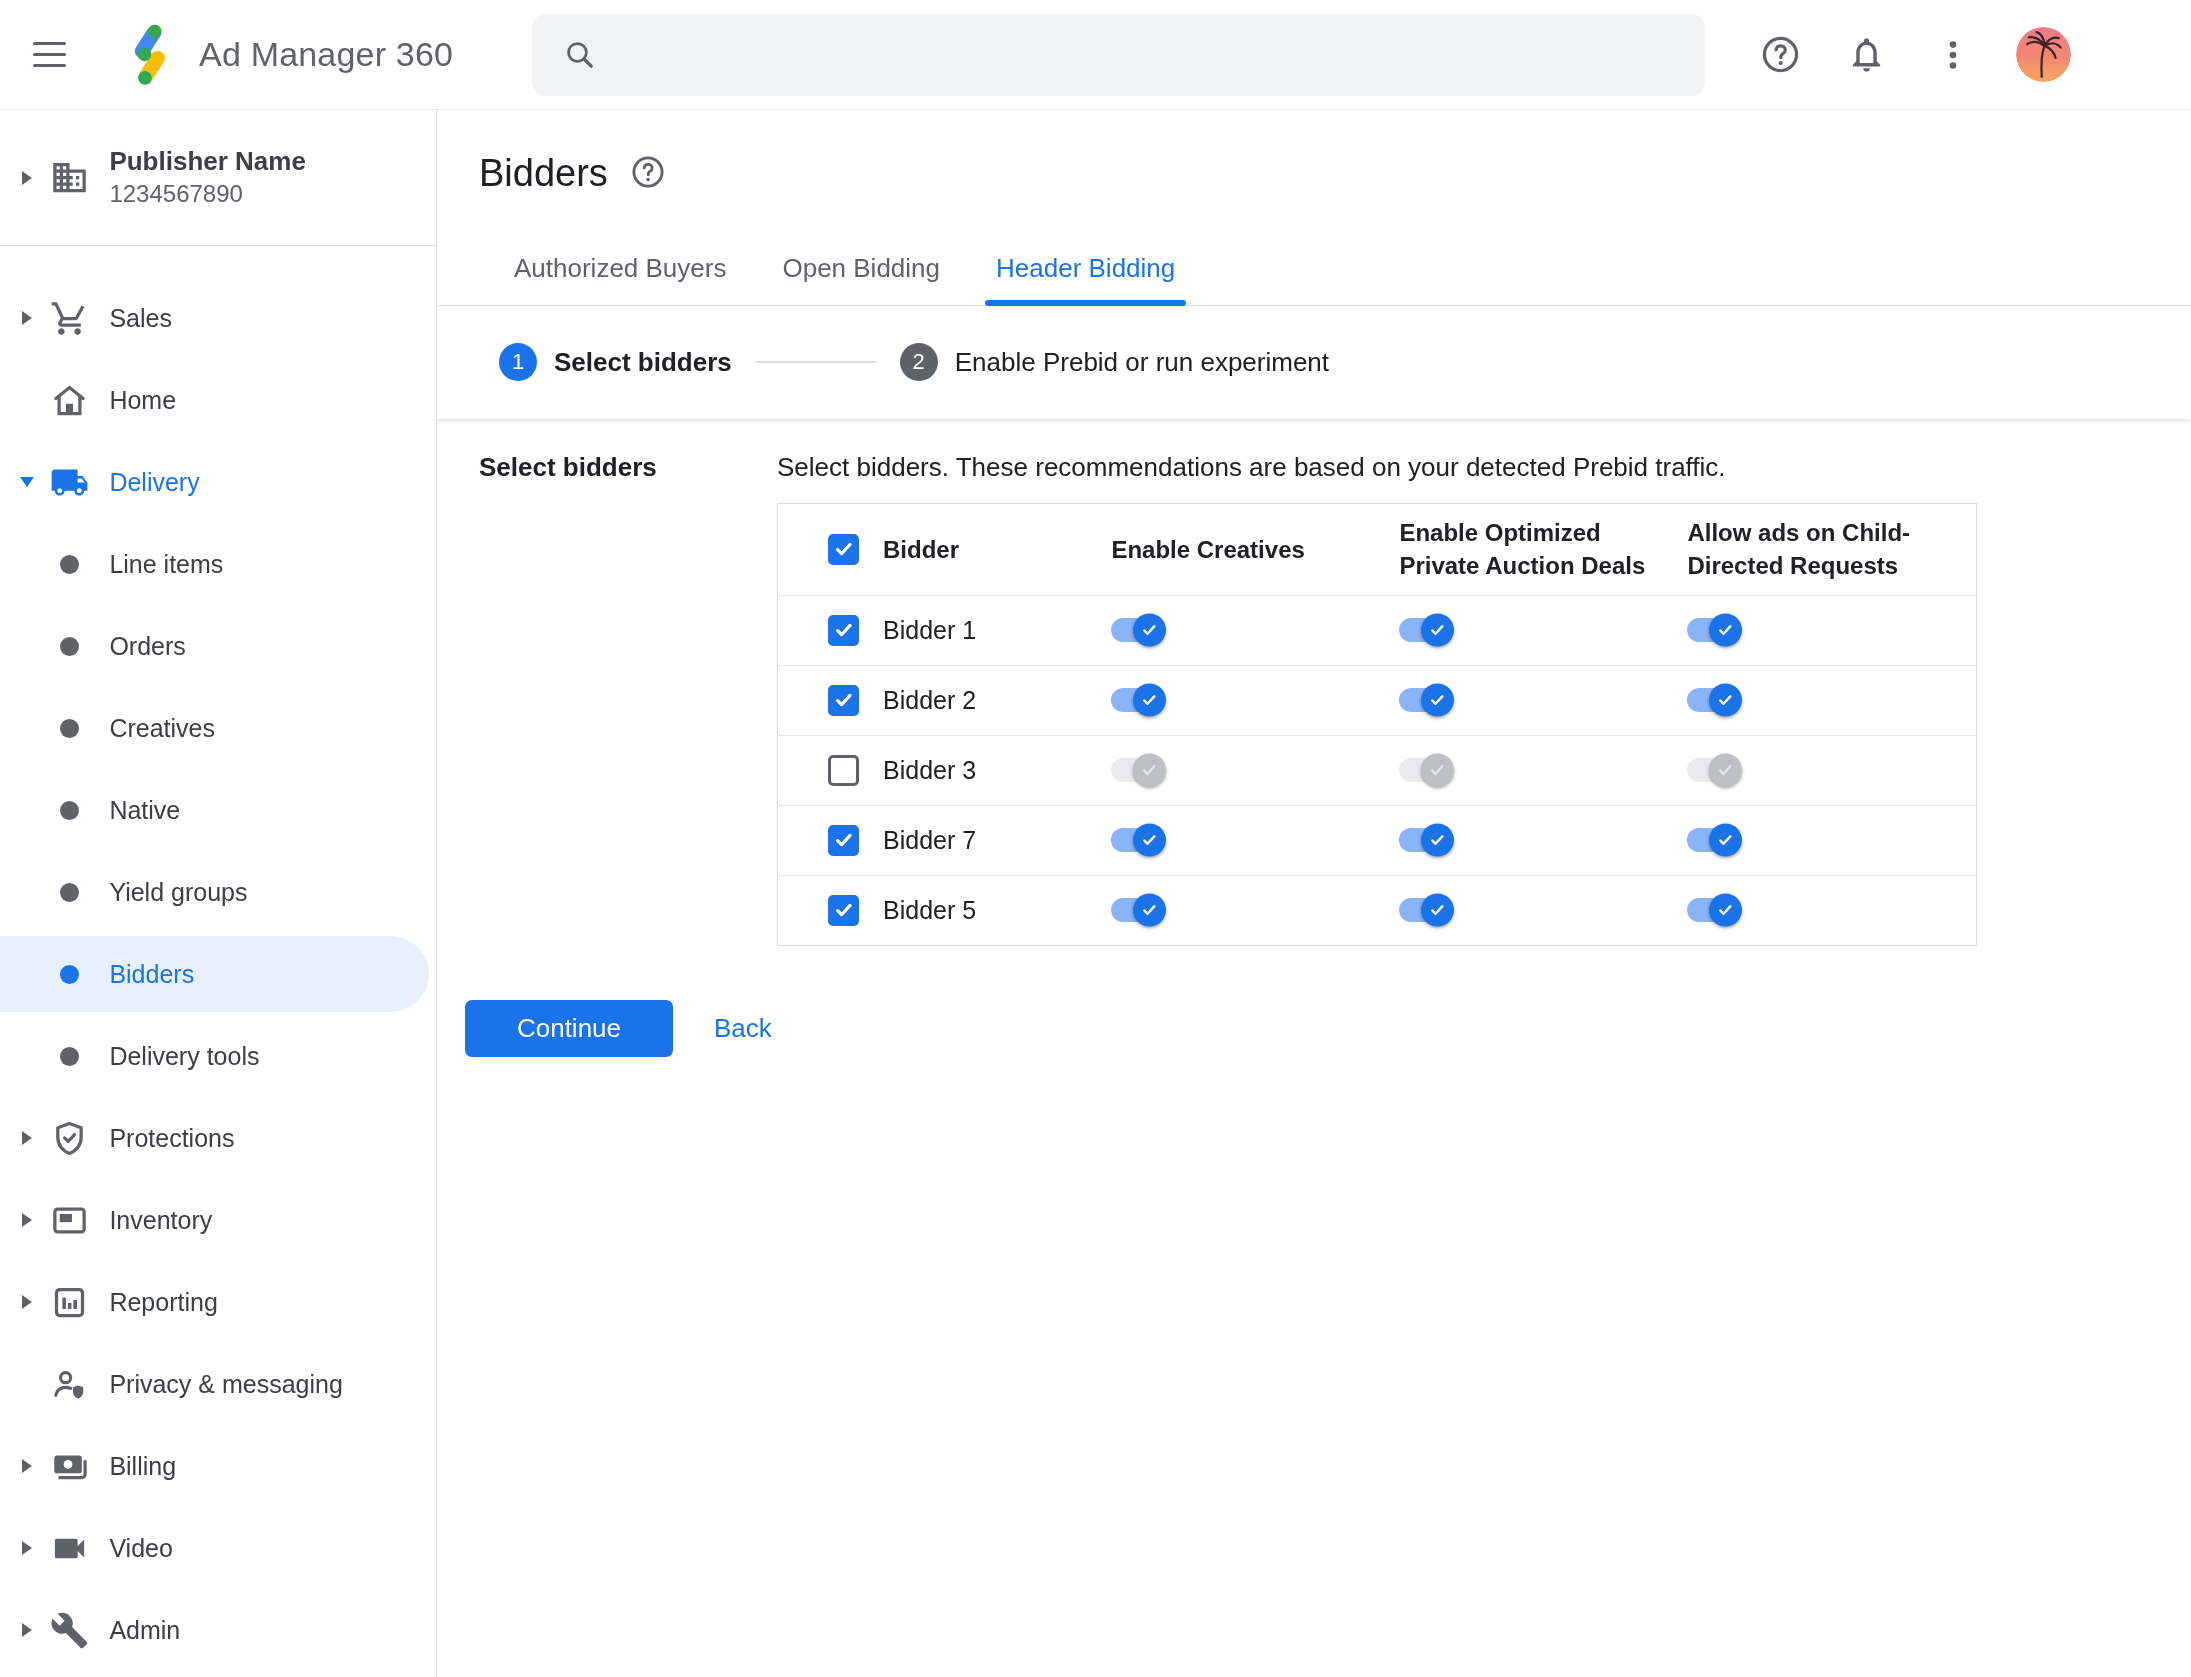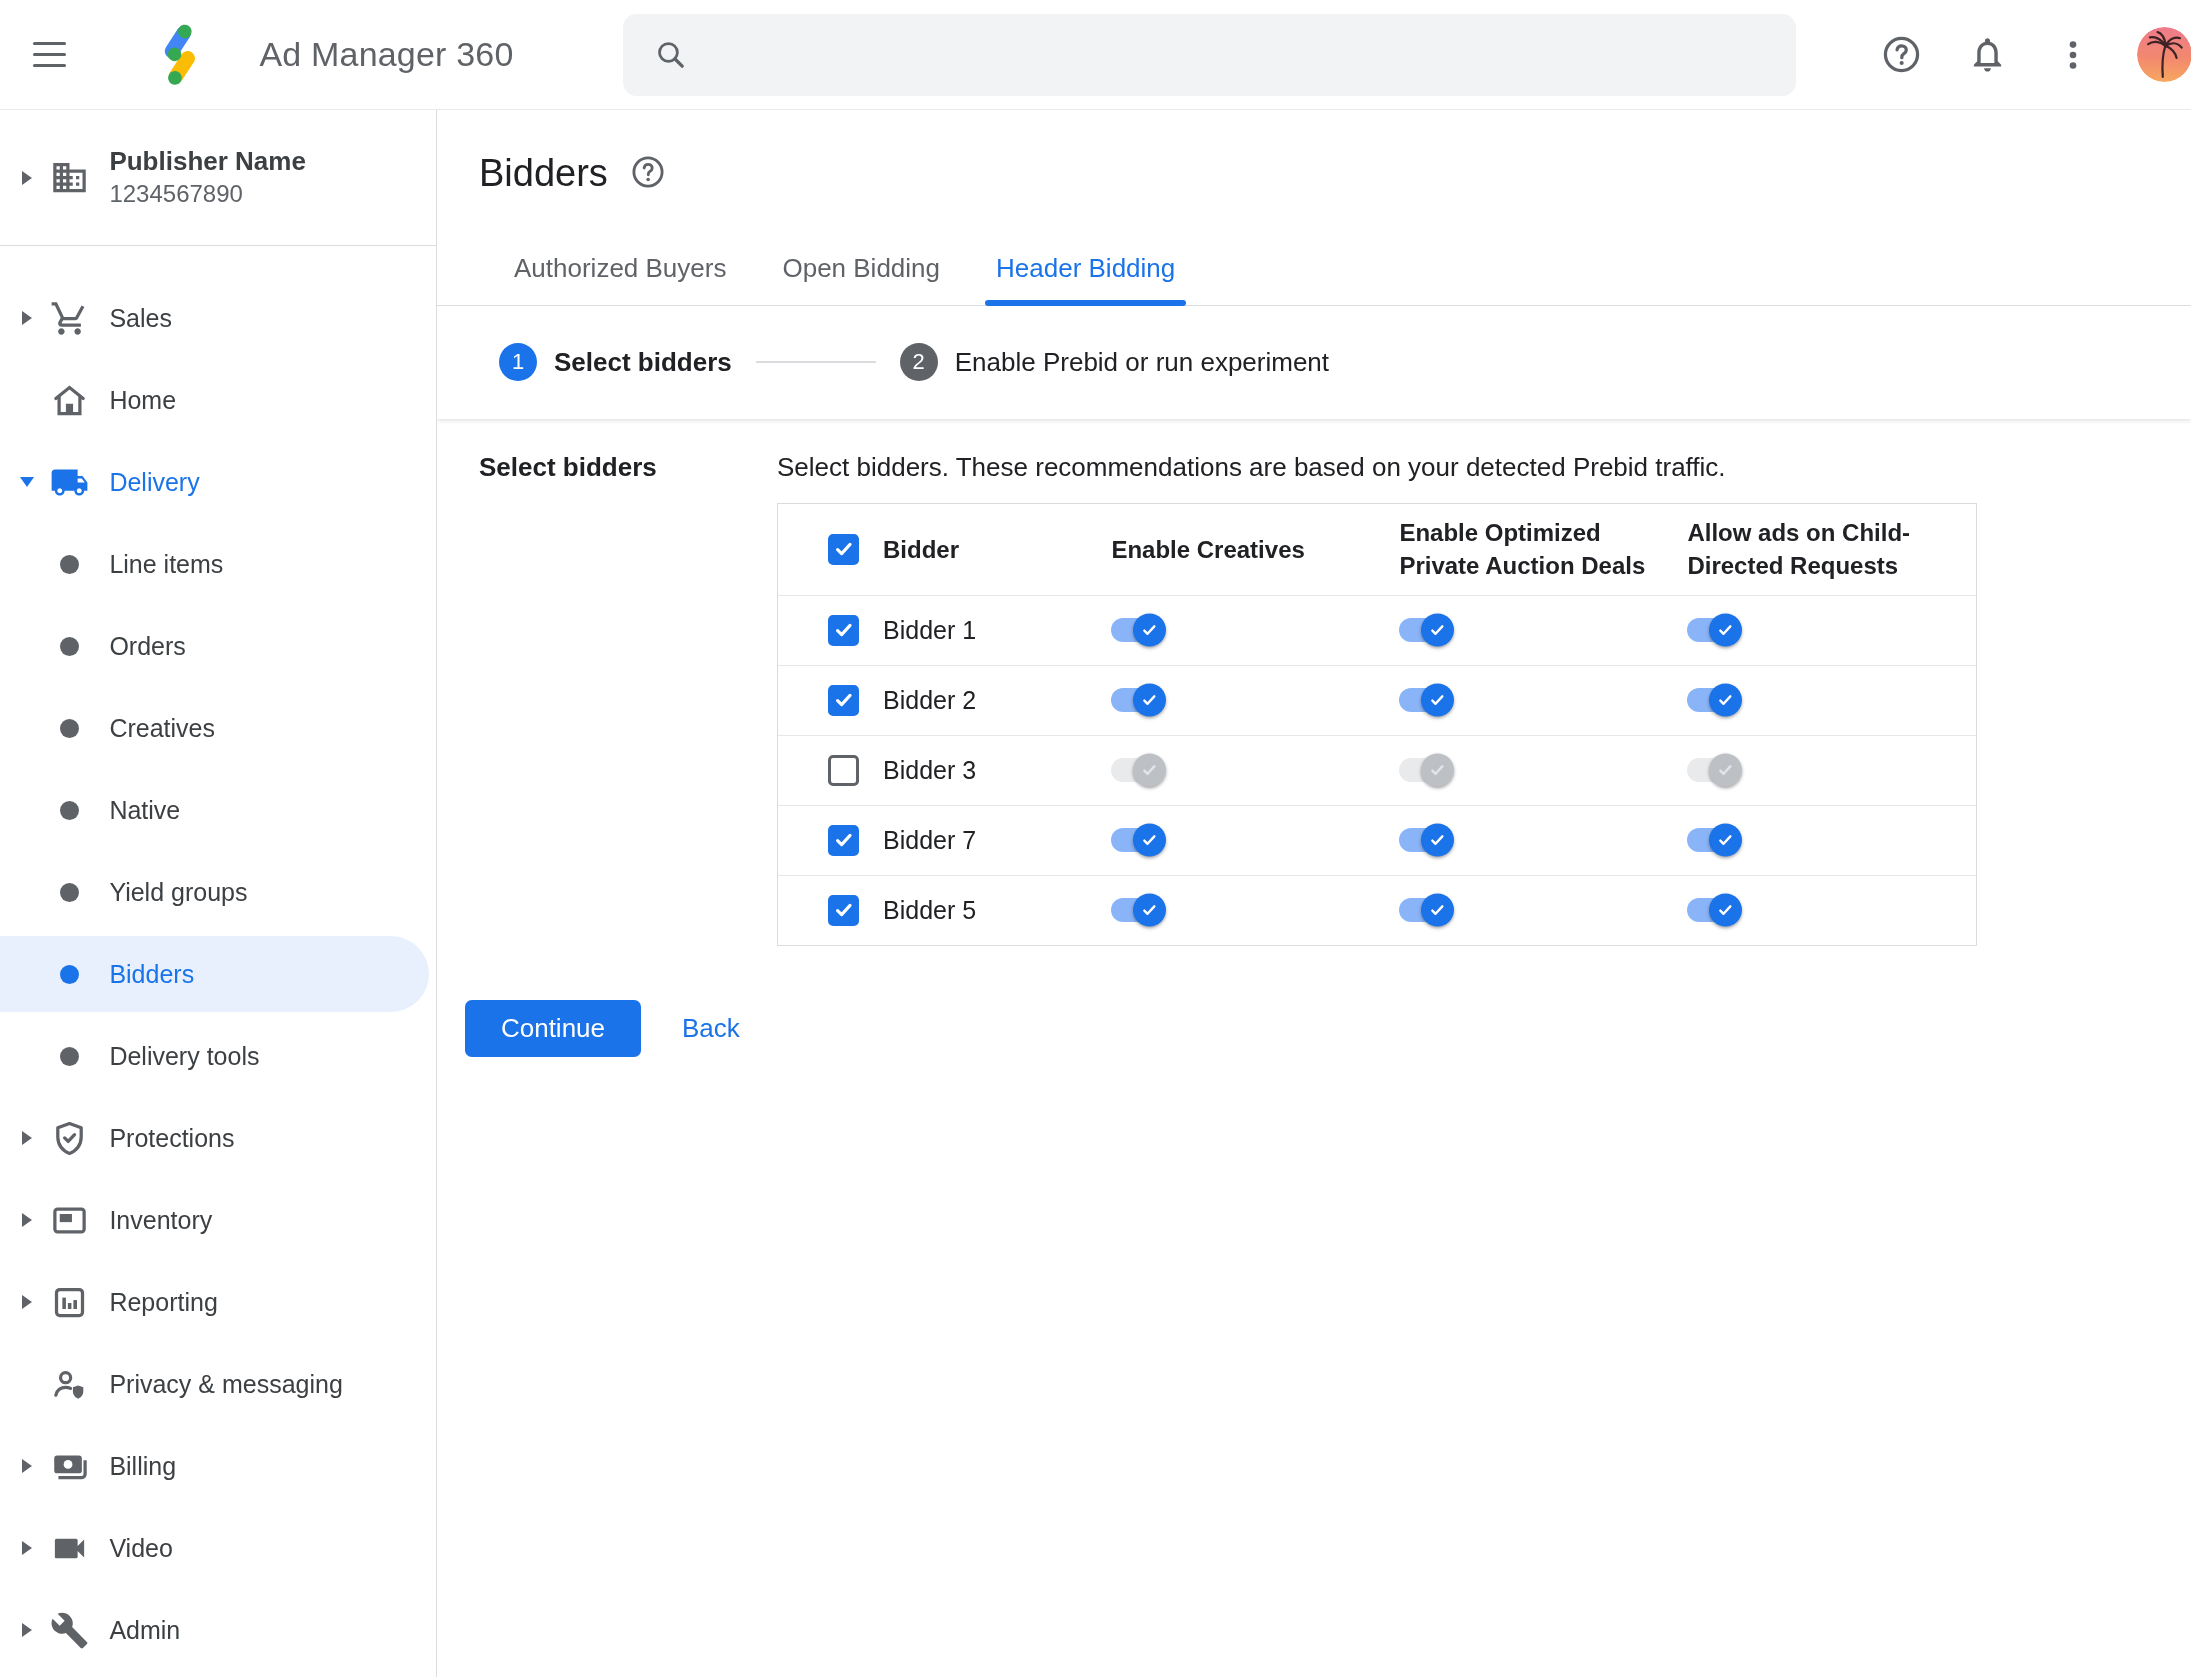--- a/index.html
+++ b/index.html
@@ -12,21 +12,20 @@
     overflow: hidden;
   }
 
   
   .app-bar {
     position: absolute; top: 0; left: 0; right: 0; height: 110px;
     display: flex; align-items: center;
     border-bottom: 0.9px solid #e8eaed;
     background: #fff;
     z-index: 10;
-    justify-content: space-between;
   }
   .menu-btn { margin-left: 33px; width: 48px; height: 48px; display: flex; flex-direction: column; justify-content: center; gap: 7.7px; cursor: pointer; }
   .menu-btn span { display: block; width: 33px; height: 3.4px; border-radius: 1.7px; background: #5f6368; }
   .logo { margin-left: 41px; width: 55px; height: 63px; flex: 0 0 auto; }
   .app-title { margin-left: 22px; font-size: 34px; color: #5f6368; letter-spacing: 0.2px; white-space: nowrap; }
   .search-bar {
     margin-left: 79px; width: 1173px; height: 82px;
     background: #f1f3f4; border-radius: 13.7px;
     display: flex; align-items: center; padding-left: 31px;
   }
@@ -121,21 +120,21 @@
     box-shadow: 0 1.7px 3.4px rgba(0,0,0,0.35);
     display: flex; align-items: center; justify-content: center;
   }
   .toggle .knob svg path { stroke: #e3e5e8; }
   .toggle.on { background: #8ab4f8; }
   .toggle.on .knob { background: #1a73e8; }
   .toggle.on .knob svg path { stroke: #fff; }
 
   .actions { display: flex; align-items: center; margin-left: 28px; margin-top: 54px; }
   .continue-btn {
-    width: 176px; height: 57px; border: none; border-radius: 6.8px; background: #1a73e8;
+    width: 208px; height: 57px; border: none; border-radius: 6.8px; background: #1a73e8;
     color: #fff; font-family: "Liberation Sans", sans-serif; font-size: 26px; font-weight: 500; cursor: pointer;
   }
   .back-link { margin-left: 41px; font-size: 26px; font-weight: 500; color: #1a73e8; cursor: pointer; text-align: center; }
 </style>
 </head>
 <body>
 
 <div class="app-bar">
   <div class="menu-btn">
       <span></span>

